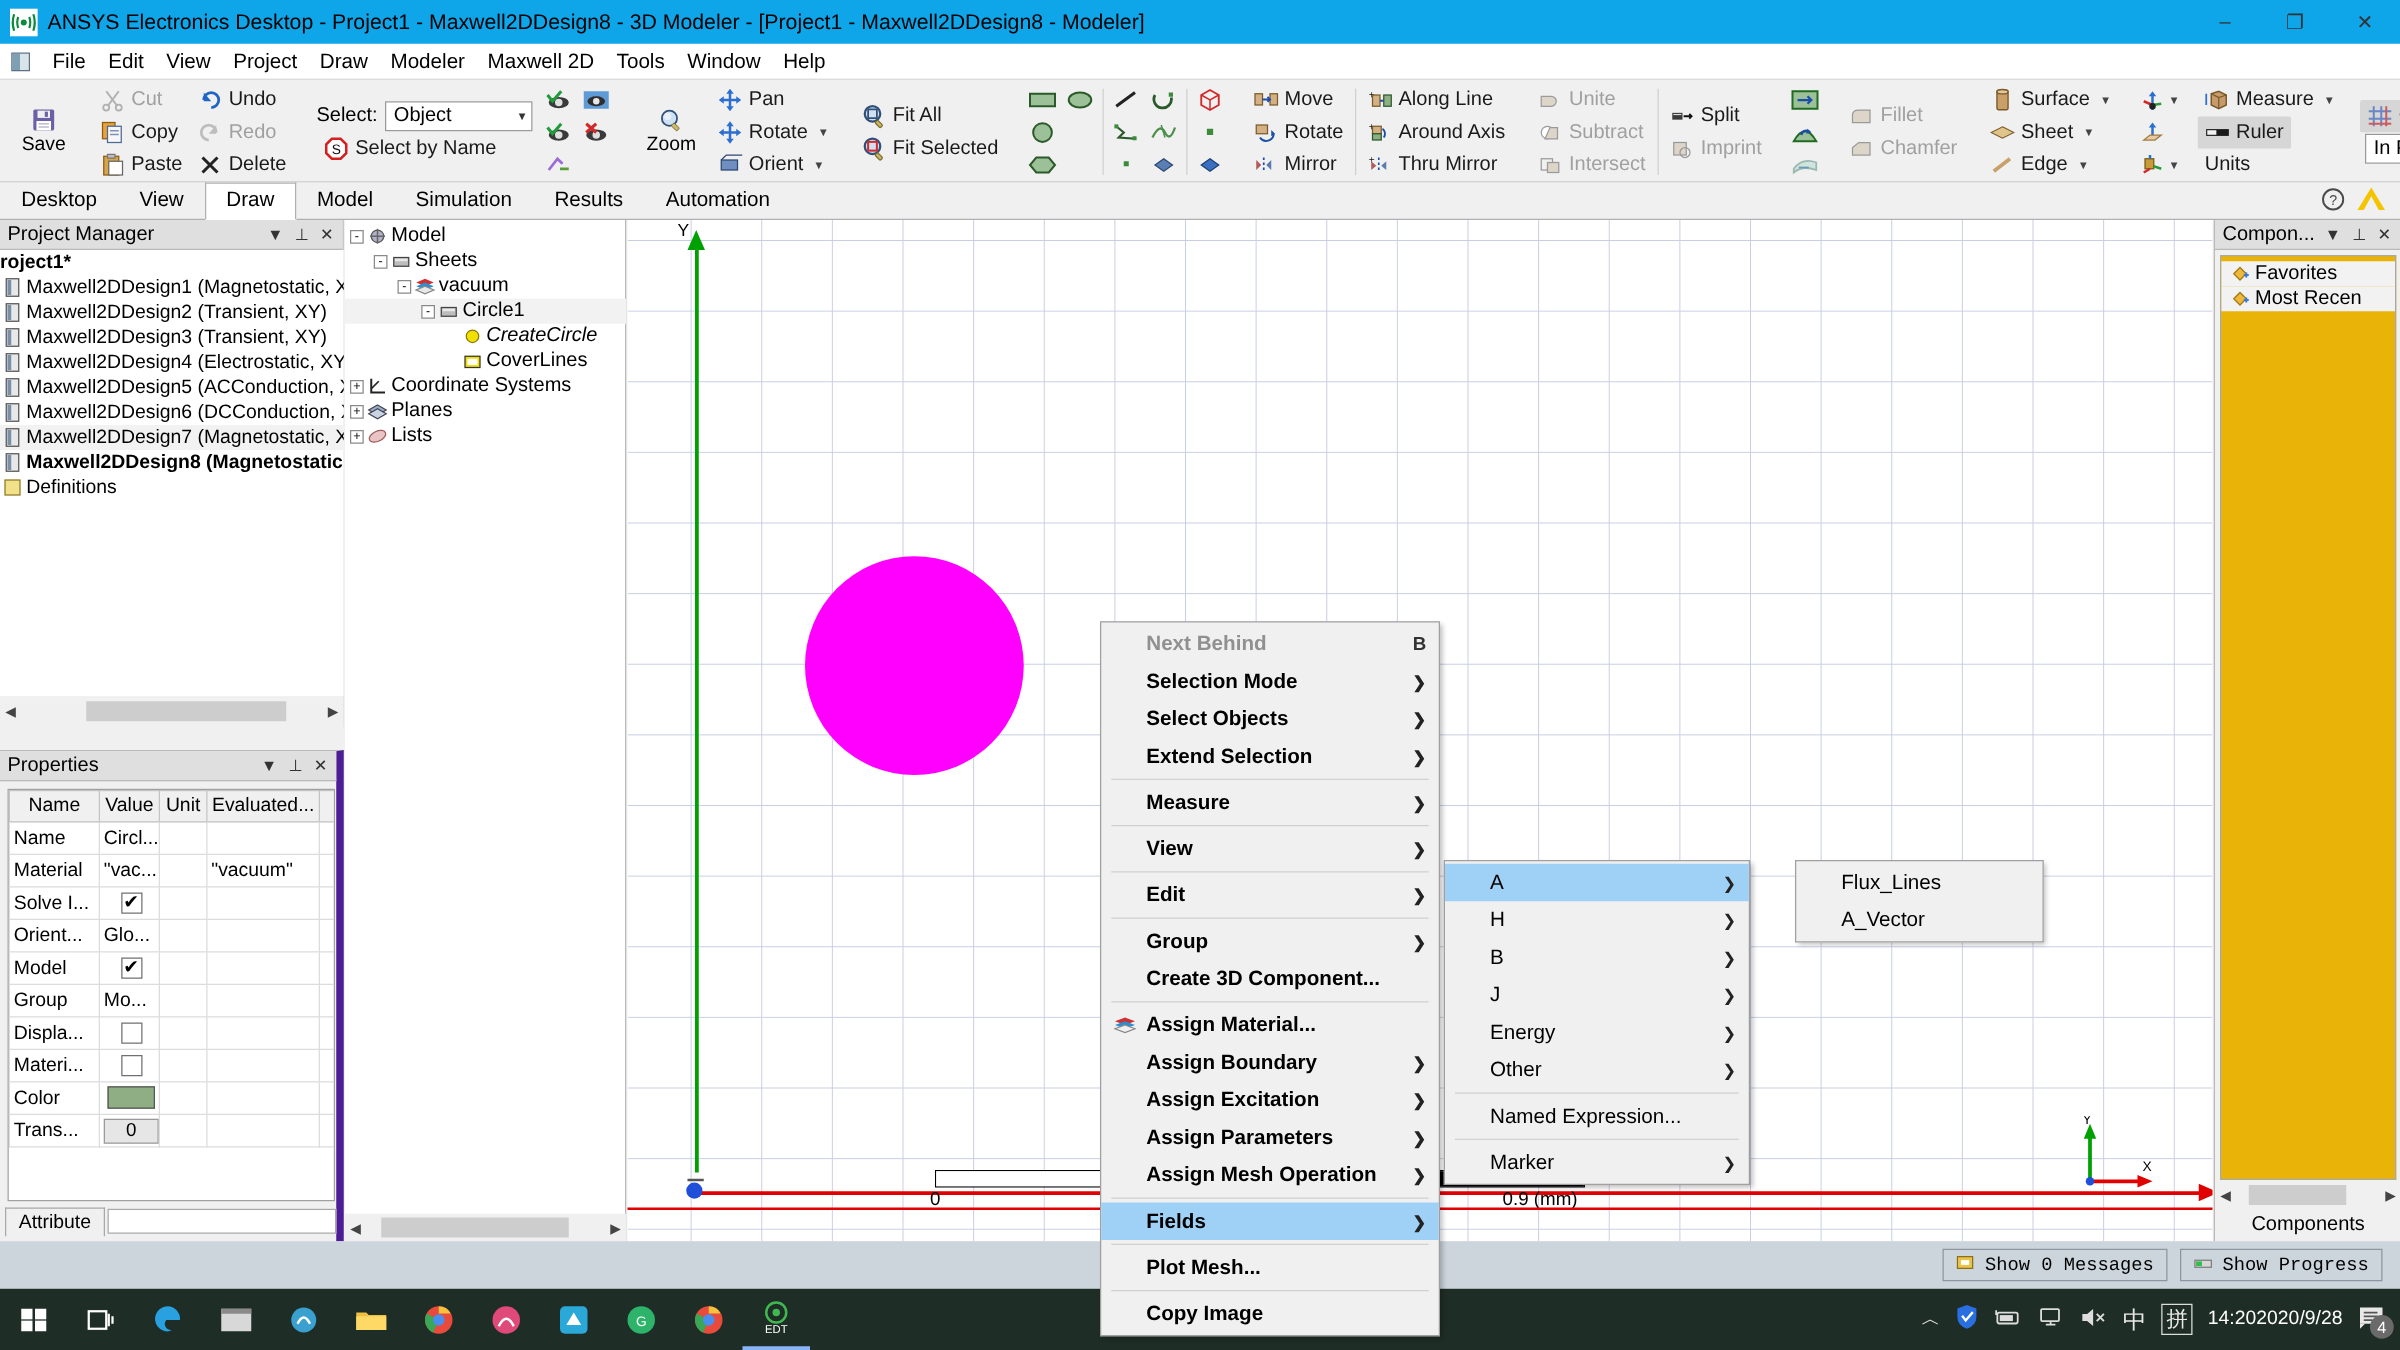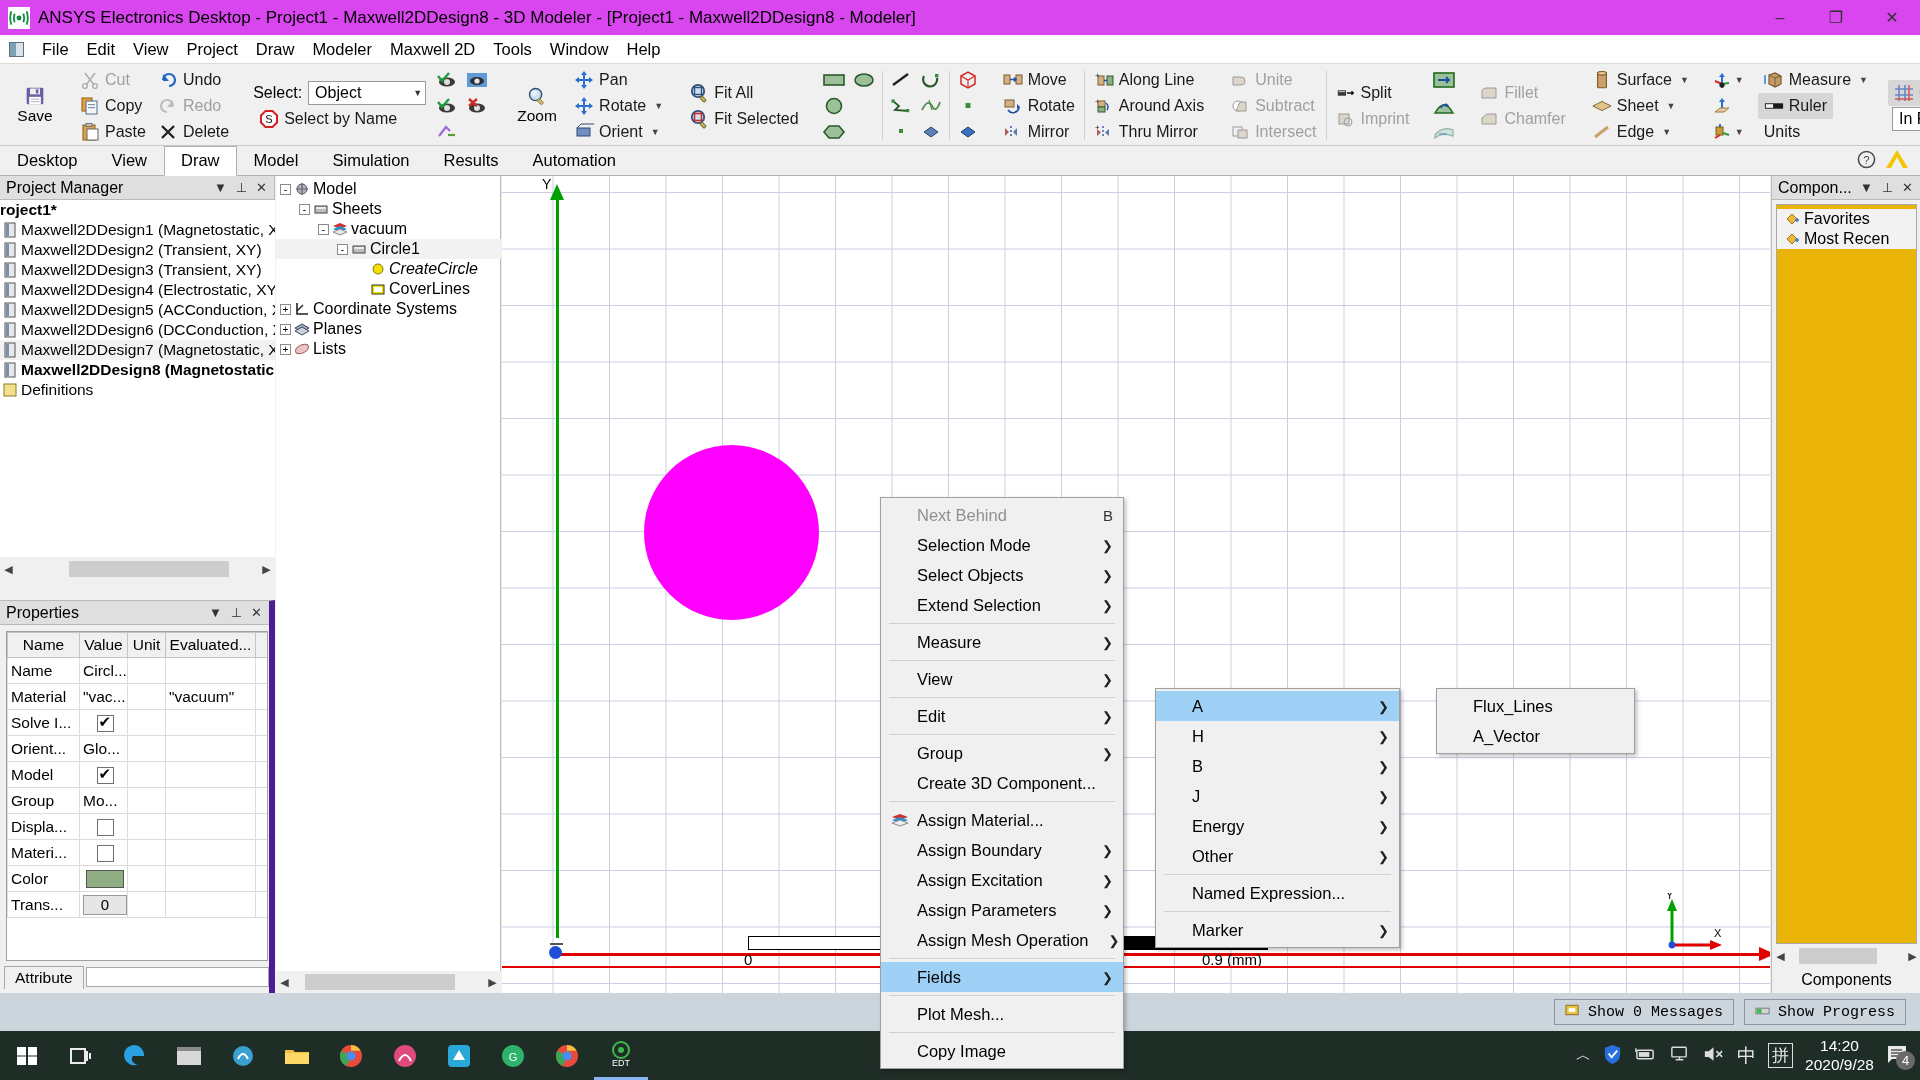--- a/index.html
+++ b/index.html
@@ -9,21 +9,21 @@
     font-size: 17px;
     background: #ffffff;
     overflow: hidden;
     -webkit-font-smoothing: antialiased;
   }
   #app { position: relative; width: 1920px; height: 1080px; background:#f0f0f0; }
 
   
   .titlebar {
     position:absolute; left:0; top:0; width:1920px; height:36px;
-    background:#d946ef; display:flex; align-items:center;
+    background:#0ea5e9; display:flex; align-items:center;
     border-bottom:1px solid #ffffff;
   }
   .title-icon { width:22px; height:22px; margin-left:8px; margin-right:8px;
     background:#ffffff; display:flex; align-items:center; justify-content:center; }
   .title-icon svg { display:block; }
   .title-text { font-size:17px; color:#000; white-space:nowrap; }
   .win-btns { margin-left:auto; display:flex; height:36px; }
   .win-btn { width:56px; height:36px; display:flex; align-items:center; justify-content:center;
     color:#333; font-size:16px; }
 
@@ -175,21 +175,21 @@
      border:1px solid #8d96a0; background:#ccd4dc; font-family:"Liberation Mono", monospace;
      font-size:15px; color:#000; }
 
   
   #taskbar { position:absolute; left:0; top:1031px; width:1920px; height:49px; background:#1f2d27;
      display:flex; align-items:center; }
   .tb-icon { width:54px; height:49px; display:flex; align-items:center; justify-content:center; }
   .tb-icon.act { border-bottom:3px solid #8ab4f8; }
   .tray { margin-left:auto; display:flex; align-items:center; gap:12px; padding-right:12px;
      color:#e8e8e8; font-size:15px; }
-  .clock { display:flex; flex-direction:column; align-items:center; line-height:1.2;
+  .clock { display:flex; flex-direction:row; align-items:center; line-height:1.2;
      font-size:15.5px; color:#fff; }
 
   
   .ctx { position:absolute; background:#f0f0f0; border:1px solid #a0a0a0;
      box-shadow:2px 2px 4px rgba(0,0,0,.25); font-size:16.5px; padding:2px 0; z-index:50; }
   .ctx-item { display:flex; align-items:center; height:30px; padding:0 10px 0 8px; white-space:nowrap; }
   .ctx-item .ci { width:22px; flex:0 0 22px; display:flex; align-items:center; justify-content:center; }
   .ctx-item .ctext { flex:1; padding-left:6px; }
   .ctx-item .cacc { color:#333; font-size:15px; padding-left:24px; }
   .ctx-item .carrow { font-size:13px; color:#222; padding-left:20px; }
@@ -1220,21 +1220,21 @@
       </div>
       <div class="lbls">
         <span style="left:-4px;">0</span>
         <span style="left:243px;">0.45</span>
         <span style="left:454px;">0.9 (mm)</span>
       </div>
     </div>
   </div>
   <div class="redline"></div>
 
-  <div class="ctx" id="ctxmenu" style="left:880px; top:497px; width:244px;">
+  <div class="ctx" id="ctxmenu" style="left:880px; top:497px; width:272px;font-weight:bold;">
       <div class="ctx-item dis">
         <span class="ci"></span>
         <span class="ctext">Next Behind</span>
         <span class="cacc">B</span>
       </div>
       <div class="ctx-item">
         <span class="ci"></span>
         <span class="ctext">Selection Mode</span>
         <span class="carrow">❯</span>
       </div>

